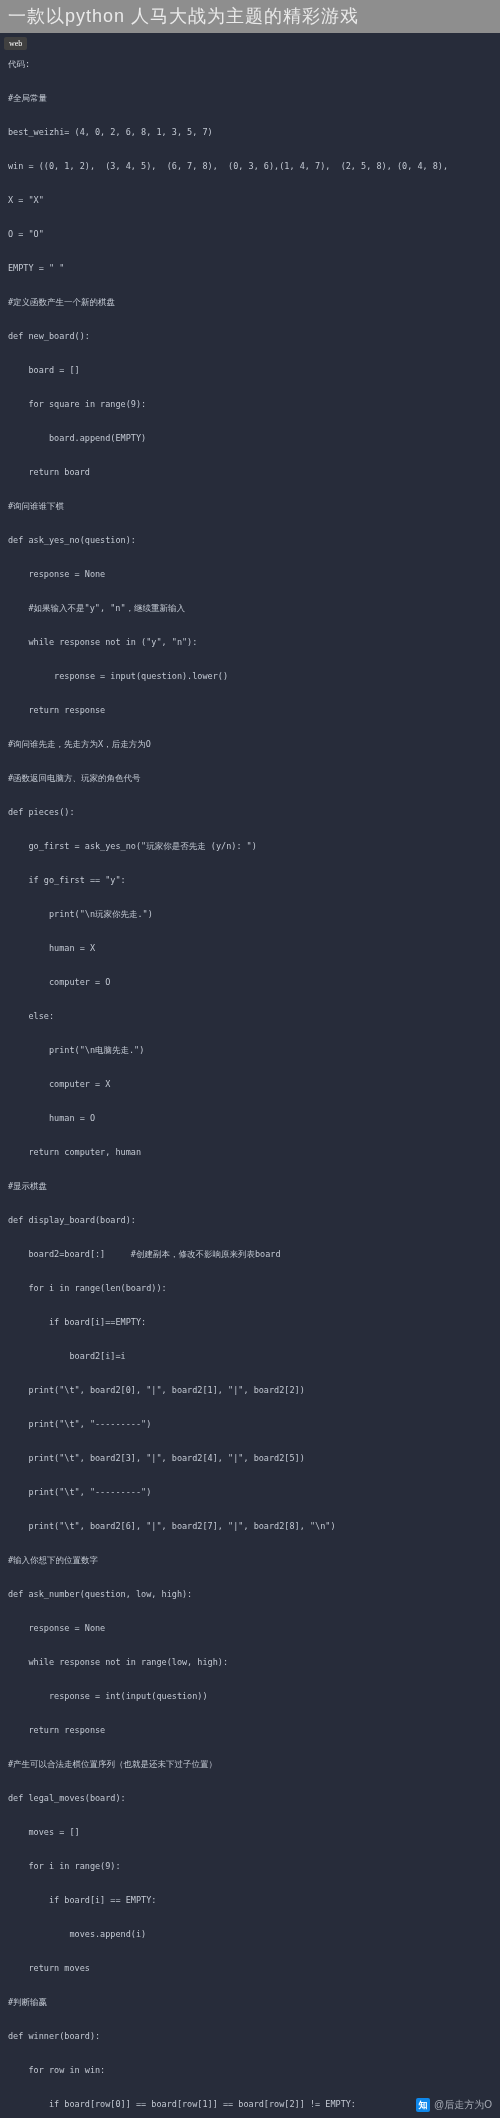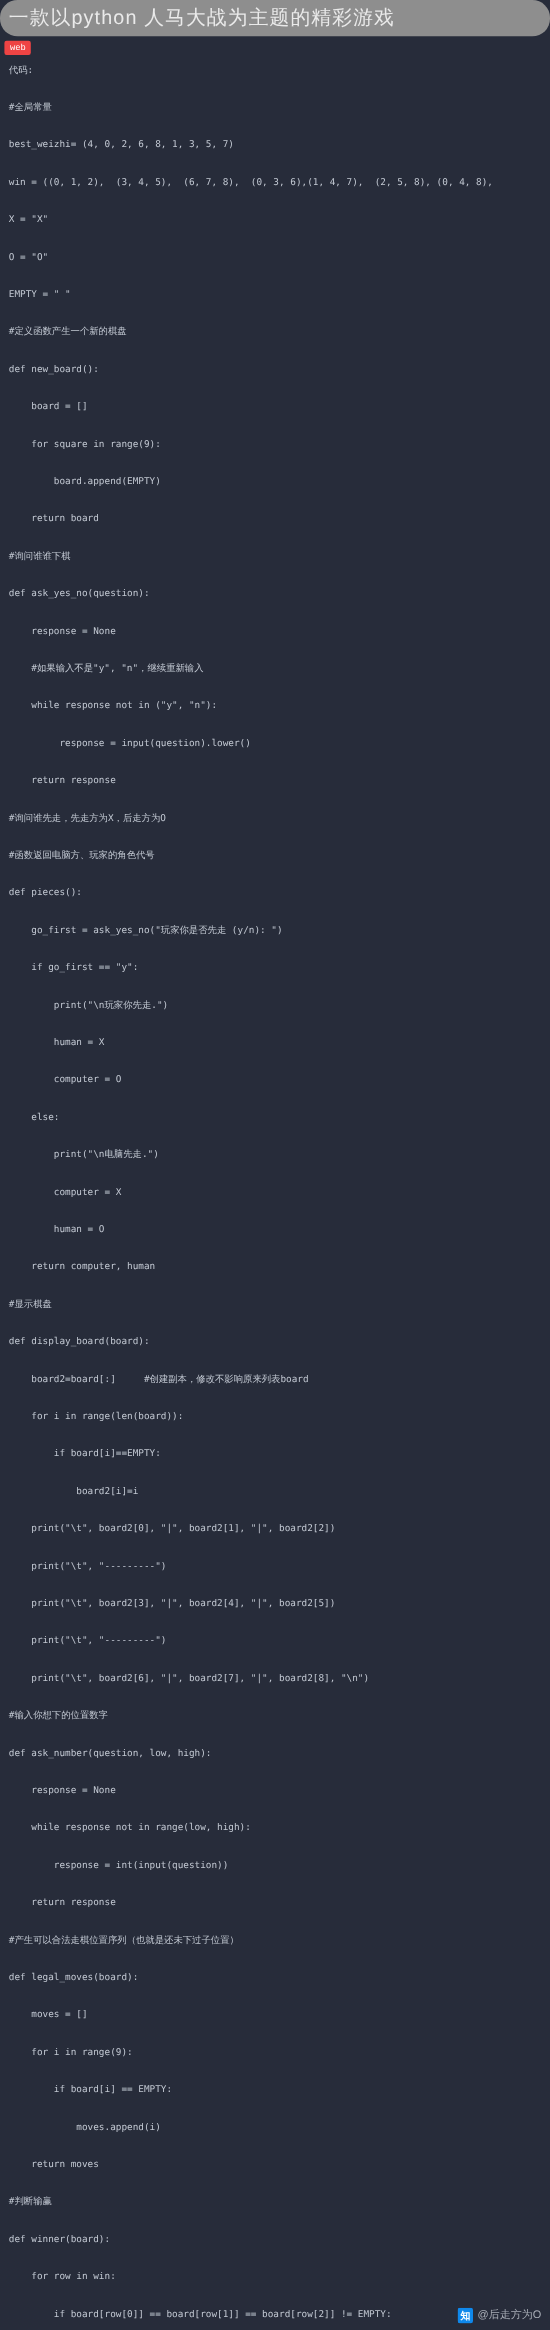--- a/index.html
+++ b/index.html
@@ -11,27 +11,26 @@
   font-size:9px;
   line-height:1.4;
 }
 .title-bar {
   background:#8e8e8e;
   color:#eaeaea;
   font-family:"Microsoft YaHei","PingFang SC",sans-serif;
   font-size:18px;
   padding:4px 8px 4px 8px;
   letter-spacing:1px;
-  border-radius:16px;
 }
 .tag {
   display:inline-block;
-  background:#ef4444;
+  background:#404040;
   color:#fff;
-  font-family:Liberation Mono, monospace;
+  font-family:Liberation Serif, serif;
   font-size:8px;
   padding:1px 5px;
   border-radius:2px;
   margin:4px 0 2px 4px;
 }
 pre.code {
   padding:4px 8px 60px 8px;
   white-space:pre;
   font-size:8.5px;
   line-height:2.0;

